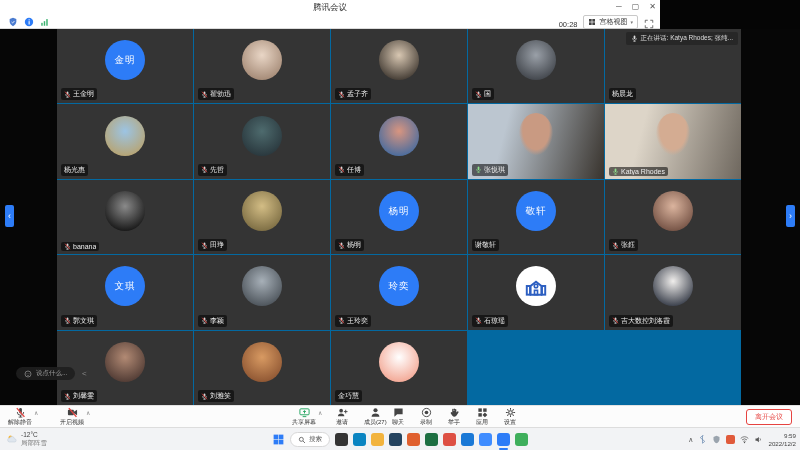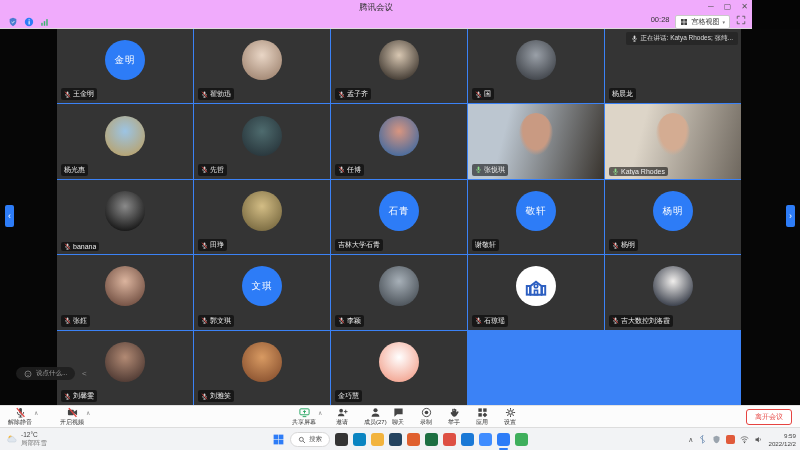--- a/index.html
+++ b/index.html
@@ -1,35 +1,35 @@
 <!DOCTYPE html>
 <html><head>
 <meta charset="utf-8">
 <style>
   html,body{margin:0;padding:0;background:#000;}
   #screen{position:relative;width:800px;height:450px;overflow:hidden;
     font-family:"Liberation Sans","DejaVu Sans",sans-serif;background:#050505;
     -webkit-font-smoothing:antialiased;}
   
-  #header{position:absolute;left:0;top:0;width:752px;height:29px;background:#f0abfc;
+  #header{position:absolute;left:0;top:0;width:660px;height:29px;background:#ffffff;
     border-bottom:1px solid #dcdcdc;box-sizing:border-box;}
   #win-title{position:absolute;left:0;right:0;top:2px;text-align:center;font-size:8.5px;color:#333;}
   #win-ctrls{position:absolute;right:4px;top:0;display:flex;gap:10px;color:#555;font-size:8px;}
   #win-ctrls span{cursor:default;line-height:13px;}
   #info-left{position:absolute;left:8px;top:16px;display:flex;gap:6px;align-items:center;height:12px;}
-  #info-right{position:absolute;right:6px;top:15px;display:flex;gap:6px;align-items:flex-start;height:14px;}
+  #info-right{position:absolute;right:6px;top:15px;display:flex;gap:6px;align-items:flex-end;height:14px;}
   #timer{font-size:7.5px;color:#333;}
   #view-btn{display:flex;align-items:center;gap:3px;border:1px solid #c9c9c9;background:#fff;
     border-radius:2px;padding:1px 4px;font-size:7px;color:#333;cursor:pointer;}
   .i10 svg{width:10px;height:10px;display:block;}
   .i8 svg{width:8px;height:8px;display:block;}
   
   #stage{position:absolute;left:0;top:29px;width:800px;height:376px;background:#060606;}
   #grid{position:absolute;left:57px;top:0;width:684px;height:376px;display:grid;
-    grid-template-columns:repeat(5,1fr);grid-template-rows:repeat(5,1fr);gap:1px;background:#3b82f6;}
+    grid-template-columns:repeat(5,1fr);grid-template-rows:repeat(5,1fr);gap:1px;background:#0369a1;}
   .tile{position:relative;background:#343434;overflow:hidden;cursor:pointer;}
   .tile.speaking{box-shadow:inset 0 0 0 1px #39b54a;}
   .avatar{position:absolute;left:50%;top:42%;transform:translate(-50%,-50%);
     width:40px;height:40px;border-radius:50%;display:flex;align-items:center;justify-content:center;}
   .avatar.initials{background:#2D7CF7;color:#fff;font-size:9.5px;letter-spacing:1px;}
   .namelab{position:absolute;left:4px;bottom:3px;display:flex;align-items:center;gap:2px;
     background:rgba(0,0,0,.55);border-radius:2px;padding:1px 3px;max-width:92%;box-sizing:border-box;}
   .namelab .nm{font-size:7px;color:#eee;white-space:nowrap;overflow:hidden;text-overflow:ellipsis;}
   .namelab svg{width:7px;height:7px;flex:0 0 auto;display:block;}
   .videobg{position:absolute;inset:0;}
@@ -282,46 +282,40 @@
                 <rect x="9" y="2" width="6" height="12" rx="3" fill="#d8d8d8"></rect>
                 <path d="M5 11a7 7 0 0 0 14 0" fill="none" stroke="#d8d8d8" stroke-width="2"></path>
                 <path d="M12 18v4M8 22h8" stroke="#d8d8d8" stroke-width="2" fill="none"></path>
                 <path d="M4 2.5 20.5 21.5" stroke="#E64340" stroke-width="3"></path>
               </svg>
             </span>
             <span class="nm">田琤</span>
           </div>
         </div>
         <div class="tile">
-          <div class="avatar initials">石青</div>
-          <div class="namelab">
-            <span class="nm">吉林大学石青</span>
+          <div class="avatar initials">杨明</div>
+          <div class="namelab">
+            <span>
+              <svg viewBox="0 0 24 24">
+                <rect x="9" y="2" width="6" height="12" rx="3" fill="#d8d8d8"></rect>
+                <path d="M5 11a7 7 0 0 0 14 0" fill="none" stroke="#d8d8d8" stroke-width="2"></path>
+                <path d="M12 18v4M8 22h8" stroke="#d8d8d8" stroke-width="2" fill="none"></path>
+                <path d="M4 2.5 20.5 21.5" stroke="#E64340" stroke-width="3"></path>
+              </svg>
+            </span>
+            <span class="nm">杨明</span>
           </div>
         </div>
         <div class="tile">
           <div class="avatar initials">敬轩</div>
           <div class="namelab">
             <span class="nm">谢敬轩</span>
           </div>
         </div>
         <div class="tile">
-          <div class="avatar initials">杨明</div>
-          <div class="namelab">
-            <span>
-              <svg viewBox="0 0 24 24">
-                <rect x="9" y="2" width="6" height="12" rx="3" fill="#d8d8d8"></rect>
-                <path d="M5 11a7 7 0 0 0 14 0" fill="none" stroke="#d8d8d8" stroke-width="2"></path>
-                <path d="M12 18v4M8 22h8" stroke="#d8d8d8" stroke-width="2" fill="none"></path>
-                <path d="M4 2.5 20.5 21.5" stroke="#E64340" stroke-width="3"></path>
-              </svg>
-            </span>
-            <span class="nm">杨明</span>
-          </div>
-        </div>
-        <div class="tile">
           <div class="avatar" style="background: radial-gradient(circle at 50% 38%, rgb(219, 180, 158) 0%, rgb(110, 76, 63) 85%);"></div>
           <div class="namelab">
             <span>
               <svg viewBox="0 0 24 24">
                 <rect x="9" y="2" width="6" height="12" rx="3" fill="#d8d8d8"></rect>
                 <path d="M5 11a7 7 0 0 0 14 0" fill="none" stroke="#d8d8d8" stroke-width="2"></path>
                 <path d="M12 18v4M8 22h8" stroke="#d8d8d8" stroke-width="2" fill="none"></path>
                 <path d="M4 2.5 20.5 21.5" stroke="#E64340" stroke-width="3"></path>
               </svg>
             </span>
@@ -347,20 +341,34 @@
           <div class="namelab">
             <span>
               <svg viewBox="0 0 24 24">
                 <rect x="9" y="2" width="6" height="12" rx="3" fill="#d8d8d8"></rect>
                 <path d="M5 11a7 7 0 0 0 14 0" fill="none" stroke="#d8d8d8" stroke-width="2"></path>
                 <path d="M12 18v4M8 22h8" stroke="#d8d8d8" stroke-width="2" fill="none"></path>
                 <path d="M4 2.5 20.5 21.5" stroke="#E64340" stroke-width="3"></path>
               </svg>
             </span>
             <span class="nm">李颖</span>
+          </div>
+        </div>
+        <div class="tile">
+          <div class="avatar initials">玲奕</div>
+          <div class="namelab">
+            <span>
+              <svg viewBox="0 0 24 24">
+                <rect x="9" y="2" width="6" height="12" rx="3" fill="#d8d8d8"></rect>
+                <path d="M5 11a7 7 0 0 0 14 0" fill="none" stroke="#d8d8d8" stroke-width="2"></path>
+                <path d="M12 18v4M8 22h8" stroke="#d8d8d8" stroke-width="2" fill="none"></path>
+                <path d="M4 2.5 20.5 21.5" stroke="#E64340" stroke-width="3"></path>
+              </svg>
+            </span>
+            <span class="nm">王玲奕</span>
           </div>
         </div>
         <div class="tile">
           <div class="avatar" style="background: rgb(255, 255, 255);">
             <svg viewBox="0 0 24 24" style="width: 26px; height: 26px;">
               <path d="M7 20v-8l5-4 5 4v8z" fill="none" stroke="#2d5fc1" stroke-width="1.8"></path>
               <rect x="3.5" y="12" width="3" height="8" fill="none" stroke="#2d5fc1" stroke-width="1.8"></rect>
               <rect x="17.5" y="12" width="3" height="8" fill="none" stroke="#2d5fc1" stroke-width="1.8"></rect>
               <circle cx="12" cy="12" r="1.6" fill="none" stroke="#2d5fc1" stroke-width="1.5"></circle>
               <rect x="10.6" y="16" width="2.8" height="4" fill="none" stroke="#2d5fc1" stroke-width="1.5"></rect>

